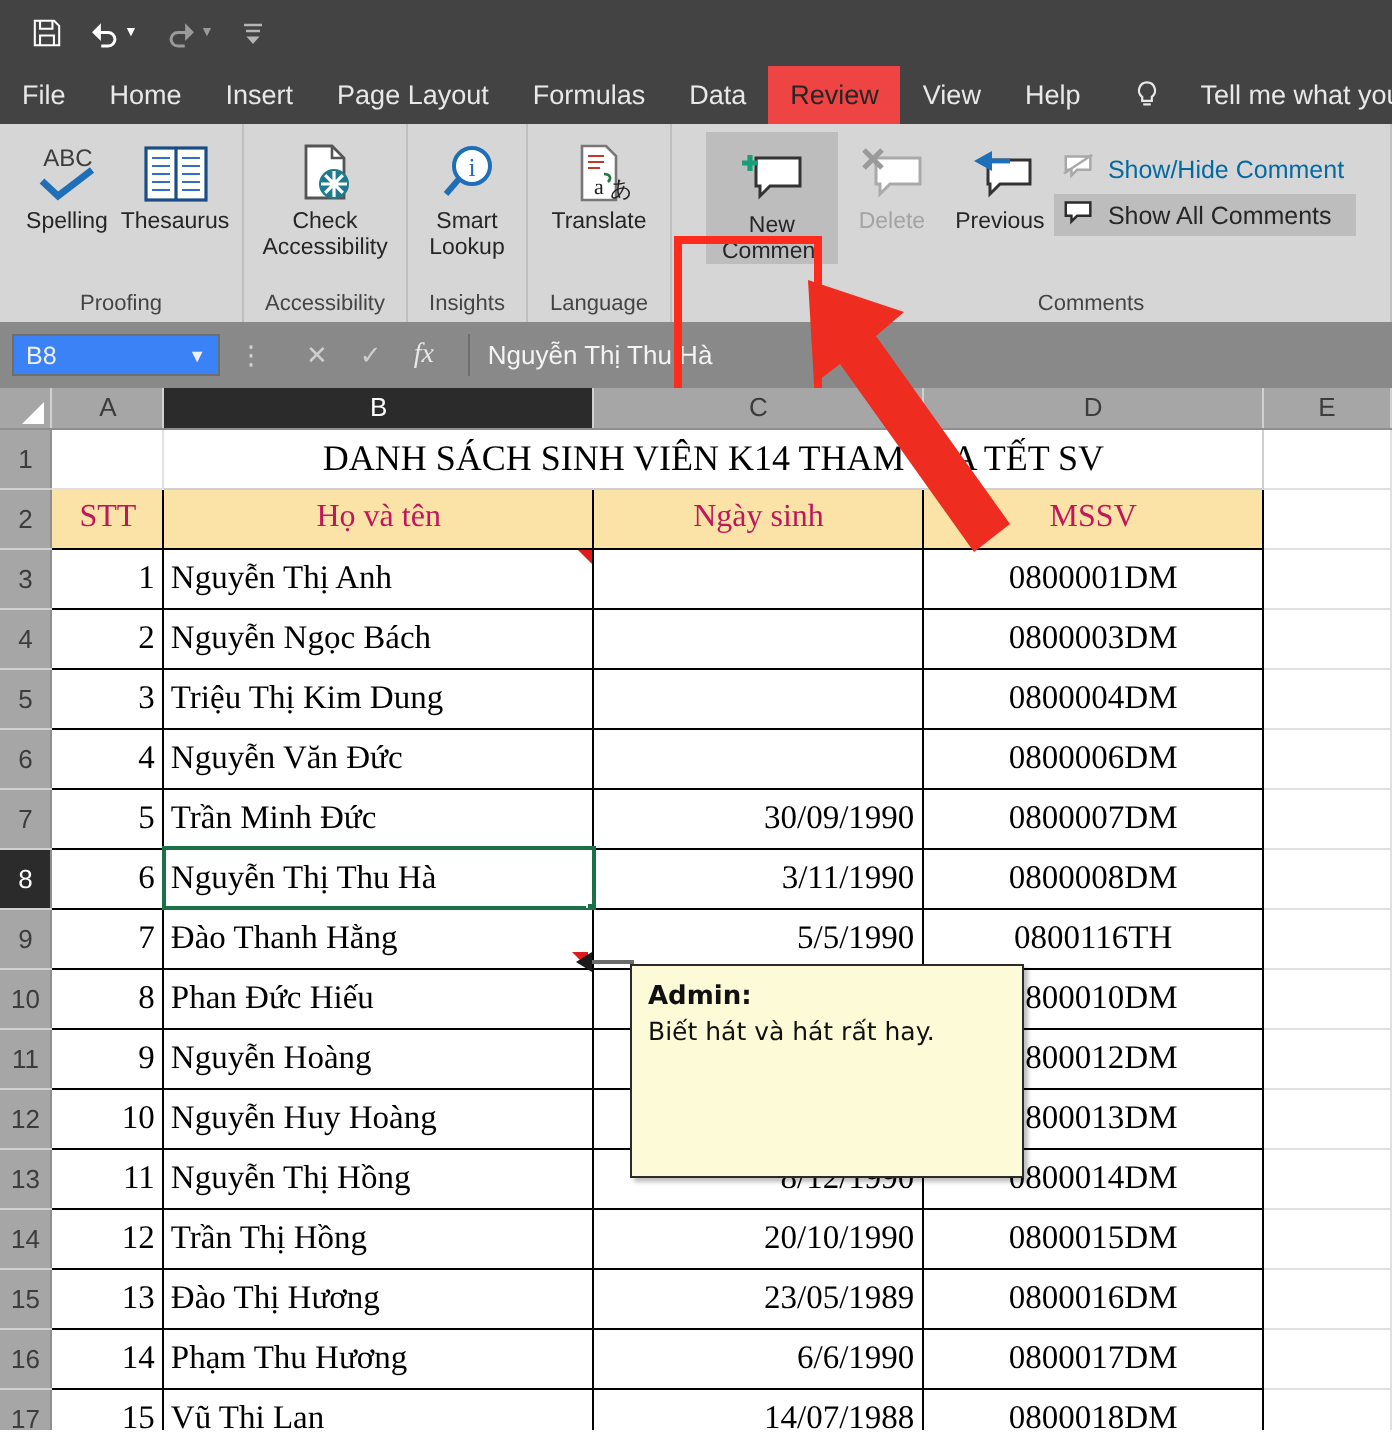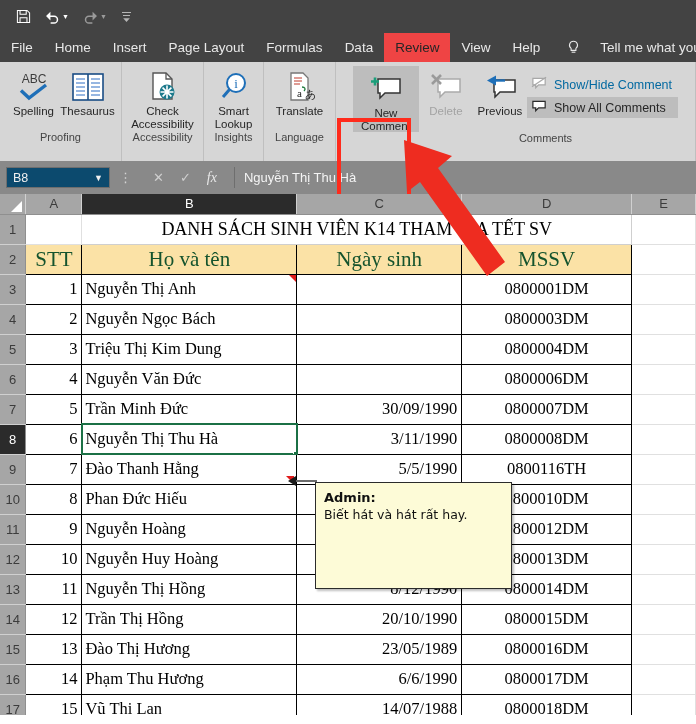--- a/index.html
+++ b/index.html
@@ -44,21 +44,21 @@
   }
   .rgroup {
     position: relative; display: flex; flex-direction: column;
     align-items: center; justify-content: flex-start;
     border-right: 1px solid #bfbfbf; padding-top: 4px;
   }
   .rgroup:last-child { border-right: none; }
   .rgroup-items { display: flex; align-items: flex-start; flex: 1; }
   .rgroup-label {
     font-size: 11px; color: #444; text-align: center;
-    width: 100%; padding-bottom: 18px; line-height: 12px;
+    width: 100%; padding-bottom: 3px; line-height: 12px;
   }
   .rbtn {
     display: flex; flex-direction: column; align-items: center;
     width: 54px; padding: 3px 2px 0;
     font-size: 11.5px; color: #262626; text-align: center; line-height: 12.5px;
     cursor: default;
   }
   .rbtn.wide { width: 64px; }
   .rbtn.disabled { color: #a3a3a3; }
   .rbtn-ico { height: 36px; display: flex; align-items: center; justify-content: flex-start; }
@@ -78,21 +78,21 @@
   }
   .chkitem.disabled { color: #0369a1; }
   .chkitem.sel { background: #bdbdbd; }
 
   
   .fbar {
     height: 33px; background: #898989;
     display: flex; align-items: center; padding: 0 6px; gap: 5px;
   }
   .namebox {
-    width: 104px; height: 21px; background: #0c4a6e;
+    width: 104px; height: 21px; background: #3b82f6;
     border: 1px solid #6e6e6e; display: flex; align-items: center;
     padding: 4px 6px; font-size: 12.5px; color: #f0f0f0; justify-content: space-between;
   }
   .vdots { color: #d5d5d5; font-size: 13px; padding: 0 4px; letter-spacing: 0; }
   .fb-btns { display: flex; align-items: center; gap: 16px; padding: 0 12px; }
   .fb-btn { font-size: 13px; color: #cfcfcf; }
   .fb-fx { font-style: italic; font-family: "Liberation Serif", serif; font-size: 14px; color: #e8e8e8; }
   .fb-input {
     flex: 1; height: 21px; background: #898989; border-left: 1px solid #6e6e6e;
     display: flex; align-items: center; padding-left: 9px;
@@ -135,21 +135,21 @@
   .cell.txt { text-align: left; padding-left: 3px; }
   .cell.ctr { text-align: center; }
   .cell.blank { border-right: 1px solid #e0e0e0; border-bottom: 1px solid #e0e0e0; }
   .title-cell {
     text-align: center; font-family: "Liberation Serif", serif;
     font-size: 18px; color: #000; height: 30px;
     border-bottom: 1px solid #cfcfcf; border-right: 1px solid #cfcfcf;
   }
   .hdr-cell {
     background: #fbe2a6; text-align: center;
-    font-family: "Liberation Serif", serif; font-size: 21px; color: #14532d;
+    font-family: "Liberation Serif", serif; font-size: 16px; color: #be185d;
     height: 30px; border: 1px solid #000;
   }
   .selcell {
     outline: 2px solid #1b7045; outline-offset: -1px; position: relative;
   }
   .selhandle {
     position: absolute; right: -3px; bottom: -3px; width: 6px; height: 6px;
     background: #1b7045; border: 1px solid #fff;
   }
   .redmark {

